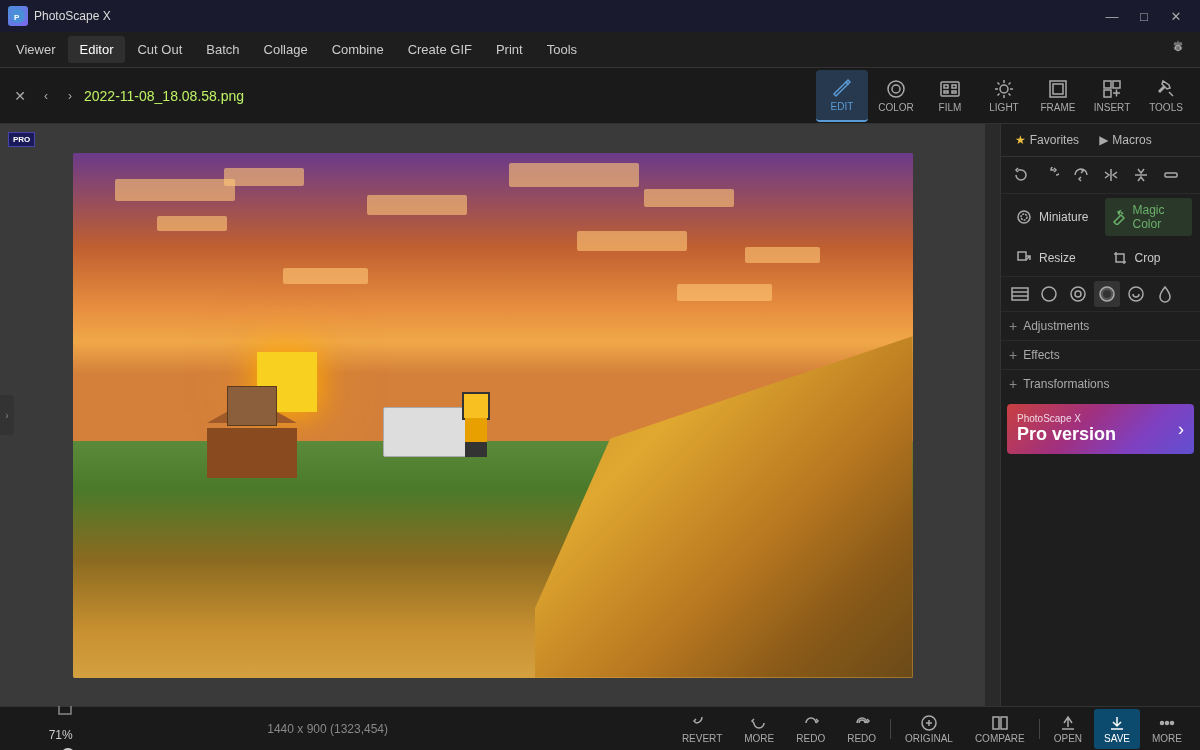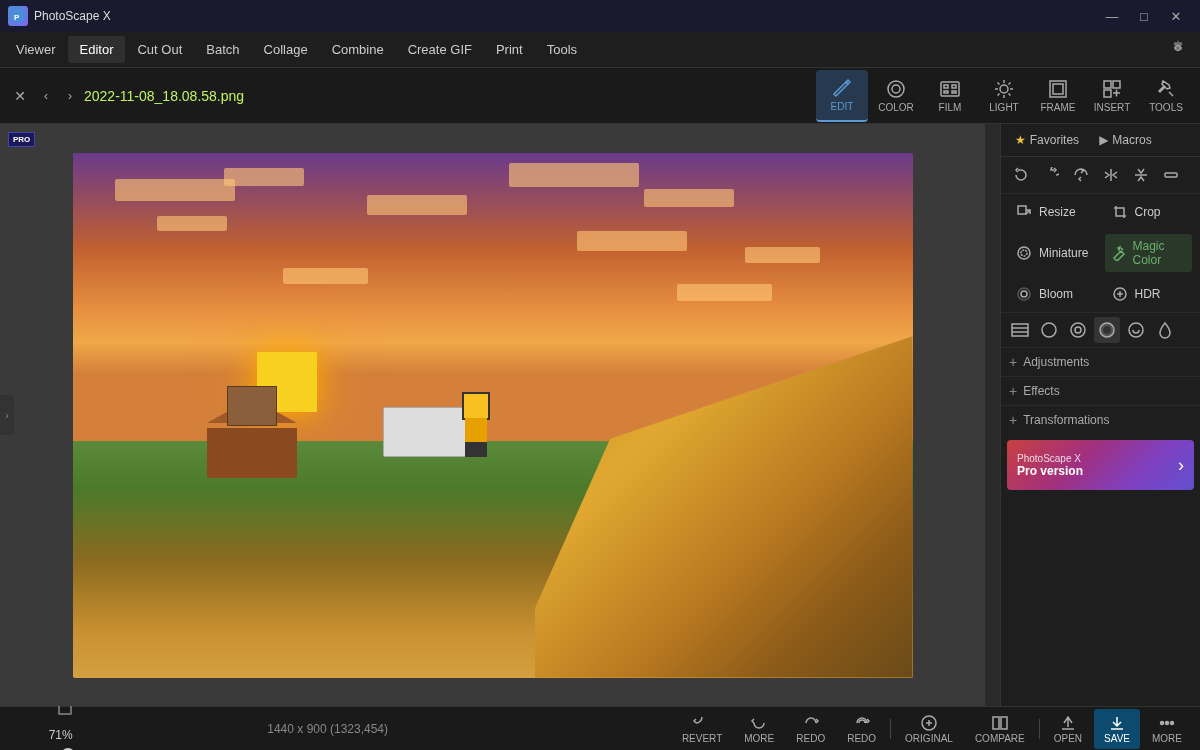--- a/index.html
+++ b/index.html
@@ -72,21 +72,21 @@
     .shape-row { display: flex; align-items: center; padding: 4px 6px; gap: 3px; border-top: 1px solid #2a2a2a; }
     .shape-btn { width: 26px; height: 26px; display: flex; align-items: center; justify-content: center; cursor: pointer; border-radius: 3px; color: #aaa; font-size: 16px; }
 
     
     .section-header { display: flex; align-items: center; gap: 6px; padding: 6px 8px; cursor: pointer; color: #aaa; font-size: 12px; border-top: 1px solid #2a2a2a; }
     .section-plus { font-size: 14px; color: #888; }
 
     
     #pro-banner { margin: 6px; border-radius: 4px; overflow: hidden; cursor: pointer; height: 50px; background: linear-gradient(135deg, #c84040 0%, #a03080 40%, #8040c0 70%, #6050d0 100%); display: flex; align-items: center; justify-content: space-between; padding: 0 10px; }
     .pro-text { color: white; font-size: 11px; }
-    .pro-title { font-size: 12px; font-weight: bold; }
+    .pro-title { font-size: 18px; font-weight: bold; }
     .pro-arrow { color: white; font-size: 18px; }
 
     
     #statusbar { height: 44px; background: #1a1a1a; border-top: 1px solid #333; display: flex; align-items: center; padding: 0 8px; gap: 8px; }
     #statusbar-left { display: flex; align-items: center; gap: 5px; flex-direction: column; }
     .status-btn { width: 28px; height: 28px; display: flex; align-items: center; justify-content: center; cursor: pointer; color: #888; font-size: 12px; }
     #zoom-level { color: #ccc; font-size: 12px; min-width: 32px; }
     #zoom-slider { width: 80px; height: 4px; background: #555; border-radius: 2px; position: relative; cursor: pointer; }
     #zoom-thumb { width: 14px; height: 14px; background: #ccc; border-radius: 50%; position: absolute; top: -5px; left: 50%; transform: translateX(-50%); cursor: pointer; }
     #image-info { color: #888; font-size: 12px; margin: 16px auto; }
@@ -321,40 +321,20 @@
         <svg width="16" height="16" viewBox="0 0 16 16" fill="none" stroke="#aaa" stroke-width="1.5">
             <rect x="2" y="6" width="12" height="4" rx="1"></rect>
           </svg>
       </div>
     </div>
 
     <div class="panel-tool-row">
       <div class="panel-tool">
         <div class="panel-tool-icon">
           <svg width="16" height="16" viewBox="0 0 16 16" fill="none" stroke="#aaa" stroke-width="1.5">
-              <rect x="2" y="2" width="8" height="8"></rect>
-              <path d="M10 6h4v4M14 6l-4 4"></path>
-            </svg>
-        </div>
-        <span>Resize</span>
-      </div>
-      <div class="panel-tool">
-        <div class="panel-tool-icon">
-          <svg width="16" height="16" viewBox="0 0 16 16" fill="none" stroke="#aaa" stroke-width="1.5">
-              <path d="M4 2v10h10M2 4h10v10"></path>
-            </svg>
-        </div>
-        <span>Crop</span>
-      </div>
-    </div>
-
-    <div class="panel-tool-row">
-      <div class="panel-tool">
-        <div class="panel-tool-icon">
-          <svg width="16" height="16" viewBox="0 0 16 16" fill="none" stroke="#aaa" stroke-width="1.5">
               <circle cx="8" cy="8" r="6"></circle>
               <circle cx="8" cy="8" r="3" stroke-dasharray="2,1"></circle>
             </svg>
         </div>
         <span>Miniature</span>
       </div>
       <div class="panel-tool highlight" style="background:rgba(90,160,90,0.2);">
         <div class="panel-tool-icon">
           <svg width="16" height="16" viewBox="0 0 16 16" fill="none" stroke="#6ab06a" stroke-width="1.5">
               <path d="M3 13l7-7 3 3-7 7z"></path>
@@ -362,36 +342,36 @@
             </svg>
         </div>
         <span style="color:#6ab06a;">Magic Color</span>
       </div>
     </div>
 
     <div class="panel-tool-row">
       <div class="panel-tool">
         <div class="panel-tool-icon">
           <svg width="16" height="16" viewBox="0 0 16 16" fill="none" stroke="#aaa" stroke-width="1.5">
-              <circle cx="8" cy="8" r="3"></circle>
-              <circle cx="8" cy="8" r="6" stroke-opacity="0.4"></circle>
+              <rect x="2" y="2" width="8" height="8"></rect>
+              <path d="M10 6h4v4M14 6l-4 4"></path>
             </svg>
         </div>
-        <span>Bloom</span>
+        <span>Resize</span>
       </div>
       <div class="panel-tool">
         <div class="panel-tool-icon">
           <svg width="16" height="16" viewBox="0 0 16 16" fill="none" stroke="#aaa" stroke-width="1.5">
-              <circle cx="8" cy="8" r="6"></circle>
-              <path d="M5 8h6M8 5v6"></path>
+              <path d="M4 2v10h10M2 4h10v10"></path>
             </svg>
         </div>
-        <span>HDR</span>
-      </div>
-    </div>
+        <span>Crop</span>
+      </div>
+    </div>
+
 
     <div class="shape-row">
       <div class="shape-btn">
         <svg width="20" height="20" viewBox="0 0 20 20" fill="none" stroke="#aaa" stroke-width="1.5">
             <rect x="2" y="4" width="16" height="12"></rect>
             <line x1="2" y1="8" x2="18" y2="8"></line>
             <line x1="2" y1="12" x2="18" y2="12"></line>
           </svg>
       </div>
       <div class="shape-btn">

